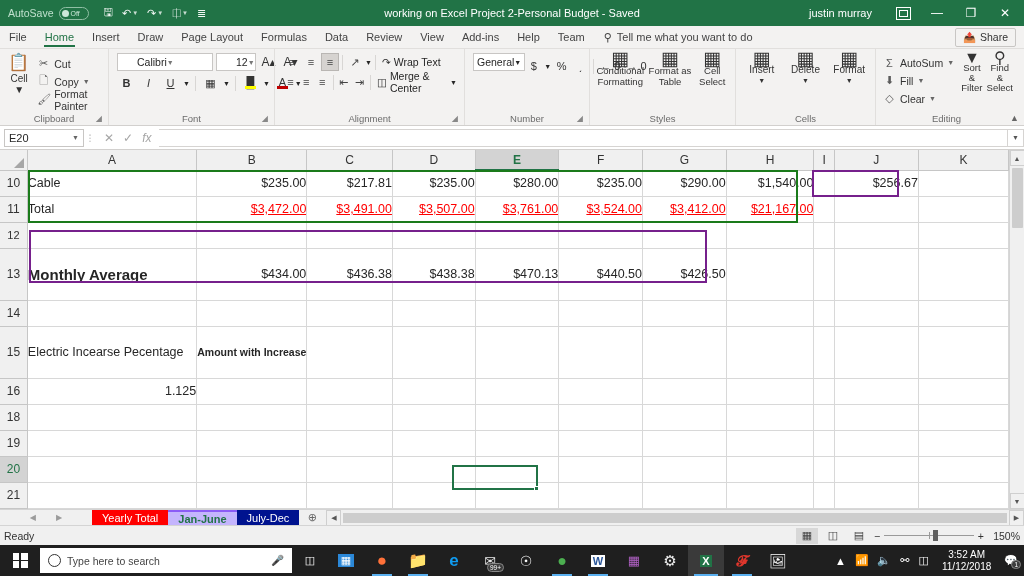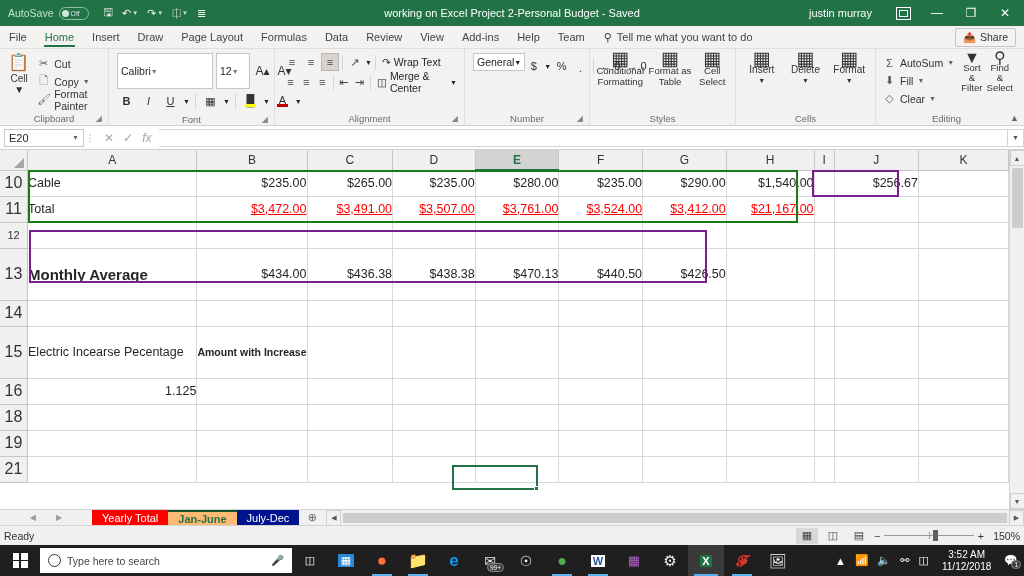--- a/index.html
+++ b/index.html
@@ -74,22 +74,22 @@
   .bigbtn .gl { font-size: 17px; line-height: 20px; }
   .bigbtn .cap { font-size: 10px; text-align: center; line-height: 11px; }
 
   .smallcol { display: flex; flex-direction: column; justify-content: center; gap: 1px; }
   .srow { display: flex; align-items: center; gap: 4px; font-size: 10.5px; color: #333; height: 17px; padding: 0 3px; }
   .srow .ic { width: 13px; text-align: center; font-size: 11px; color: #5b5b5b; }
   .srow .ar { font-size: 7px; color: #666; }
 
   .fontrow { display: flex; align-items: center; gap: 3px; margin-bottom: 3px; }
   .fname, .fsize {
-    border: 1px solid #c8c6c4; background: #fff; height: 36px; display: flex; align-items: center;
-    padding: 0 3px; font-size: 10.5px; 
+    border: 1px solid #c8c6c4; background: #fff; height: 18px; display: flex; align-items: center;
+    padding: 0 19px; font-size: 10.5px; 
   }
   .fname { width: 96px; } .fsize { width: 34px; }
   .fname .ar, .fsize .ar { font-size: 7px; color: #777; }
   .fbtn { width: 19px; height: 18px; display: flex; align-items: center; justify-content: center; font-size: 11px; color: #333; }
   .fbtn.sup { font-size: 12px; }
   .sep { width: 1px; height: 15px; background: #d8d6d4; margin: 0 2px; }
   .swatch { width: 11px; height: 3px; display: block; margin-top: -1px; }
 
   .alignrow { display: flex; align-items: center; gap: 1px; }
   .abtn { width: 18px; height: 18px; display: flex; align-items: center; justify-content: center; font-size: 11px; color: #444; }
@@ -133,21 +133,21 @@
     font-weight: normal; font-size: 12px; color: #333; text-align: center;
   }
   .colh.sel { background: #d3d3d3; border-bottom: 2px solid #217346; color: #217346; font-weight: 600; }
   .corner { width: 28px; background: #f0f0f0; border-right: 1px solid #c6c6c6; border-bottom: 1px solid #c6c6c6; position: relative; }
   .corner::after {
     content: ""; position: absolute; right: 3px; bottom: 2px;
     border-style: solid; border-width: 0 0 10px 10px; border-color: transparent transparent #a6a6a6 transparent;
   }
   .rowh {
     width: 28px; background: #f0f0f0; border-right: 1px solid #c6c6c6; border-bottom: 1px solid #c6c6c6;
-    font-weight: normal; font-size: 16px; color: #333; text-align: center; vertical-align: middle;
+    font-weight: normal; font-size: 12px; color: #333; text-align: center; vertical-align: middle;
   }
   .rowh.sel { background: #d3d3d3; color: #217346; }
   td.cell {
     border-right: 1px solid #d8d8d8; border-bottom: 1px solid #d8d8d8;
     vertical-align: middle; padding: 0 3px; white-space: nowrap; overflow: hidden; height: 26px;
   }
   td.cell.r { text-align: right; }
   td.cell.l { text-align: left; }
   .v-red { color: #ff0000; text-decoration: underline; }
   .v-bold { font-weight: bold; }
@@ -166,21 +166,21 @@
   .vscroll { width: 15px; background: #f0f0f0; border-left: 1px solid #d4d4d4; display: flex; flex-direction: column; align-items: center; }
   .vsb-arrow { width: 15px; height: 16px; background: #f0f0f0; display: flex; align-items: center; justify-content: center; font-size: 7px; color: #555; border: 1px solid #cfcfcf; }
   .vsb-thumb { width: 11px; background: #cdcdcd; border-radius: 1px; }
 
   
   .hrow { height: 16px; display: flex; align-items: stretch; background: #f0f0f0; border-top: 1px solid #d4d4d4; }
   .tabscroll { width: 92px; display: flex; align-items: center; gap: 20px; justify-content: center; font-size: 8px; color: #9b9b9b; background: #f0f0f0; }
   .sheettabs { display: flex; align-items: stretch; gap: 0px; background: #f0f0f0; padding-left: 0px; }
   .stab { padding: 0 10px; display: flex; align-items: center; font-size: 11px; height: 16px; }
   .stab.redt { background: #ff0000; color: #fff; }
-  .stab.active { background: #fdba74; color: #217346; font-weight: bold; border-top: 2px solid #14532d; }
+  .stab.active { background: #c4b5fd; color: #217346; font-weight: bold; border-top: 2px solid #8b5cf6; }
   .stab.navyt { background: #00138f; color: #fff; }
   .addsheet { width: 26px; display: flex; align-items: center; justify-content: center; font-size: 11px; color: #666; }
   .hsep { width: 1px; background: #bdbdbd; margin: 3px 0; }
   .hsb-area { flex: 1; display: flex; align-items: center; background: #f0f0f0; }
   .hsb-arrow { width: 15px; height: 16px; display: flex; align-items: center; justify-content: center; font-size: 7px; color: #555; border: 1px solid #cfcfcf; }
   .hsb-track { flex: 1; height: 16px; background: #f0f0f0; position: relative; }
   .hsb-thumb { position: absolute; left: 2px; right: 2px; top: 3px; height: 10px; background: #cdcdcd; }
 
   
   .status {
@@ -528,21 +528,21 @@
             <th class="colh">H</th>
             <th class="colh">I</th>
             <th class="colh">J</th>
             <th class="colh">K</th>
           </tr>
 
           <tr style="height:26px">
             <th class="rowh">10</th>
             <td class="cell l">Cable</td>
             <td class="cell r">$235.00</td>
-            <td class="cell r">$265.00</td>
+            <td class="cell r">$217.81</td>
             <td class="cell r">$235.00</td>
             <td class="cell r">$280.00</td>
             <td class="cell r">$235.00</td>
             <td class="cell r">$290.00</td>
             <td class="cell r">$1,540.00</td>
             <td class="cell r"></td>
             <td class="cell r">$256.67</td>
             <td class="cell r"></td>
           </tr>
 
@@ -657,20 +657,34 @@
             <td class="cell"></td>
                 <td class="cell"></td>
             <td class="cell"></td>
                 <td class="cell"></td>
             <td class="cell"></td>
                 <td class="cell"></td>
             <td class="cell"></td>
                 <td class="cell"></td>
             <td class="cell"></td>
           </tr>
+          <tr style="height:26px">
+            <th class="rowh sel">20</th>
+            <td class="cell"></td>
+                <td class="cell"></td>
+            <td class="cell"></td>
+                <td class="cell"></td>
+            <td class="cell"></td>
+                <td class="cell"></td>
+            <td class="cell"></td>
+                <td class="cell"></td>
+            <td class="cell"></td>
+                <td class="cell"></td>
+            <td class="cell"></td>
+          </tr>
           <tr style="height:14px">
             <th class="rowh" style="overflow:hidden">21</th>
             <td class="cell" style="height:14px"></td>
                 <td class="cell"></td>
             <td class="cell"></td>
                 <td class="cell"></td>
             <td class="cell"></td>
                 <td class="cell"></td>
             <td class="cell"></td>
                 <td class="cell"></td>

